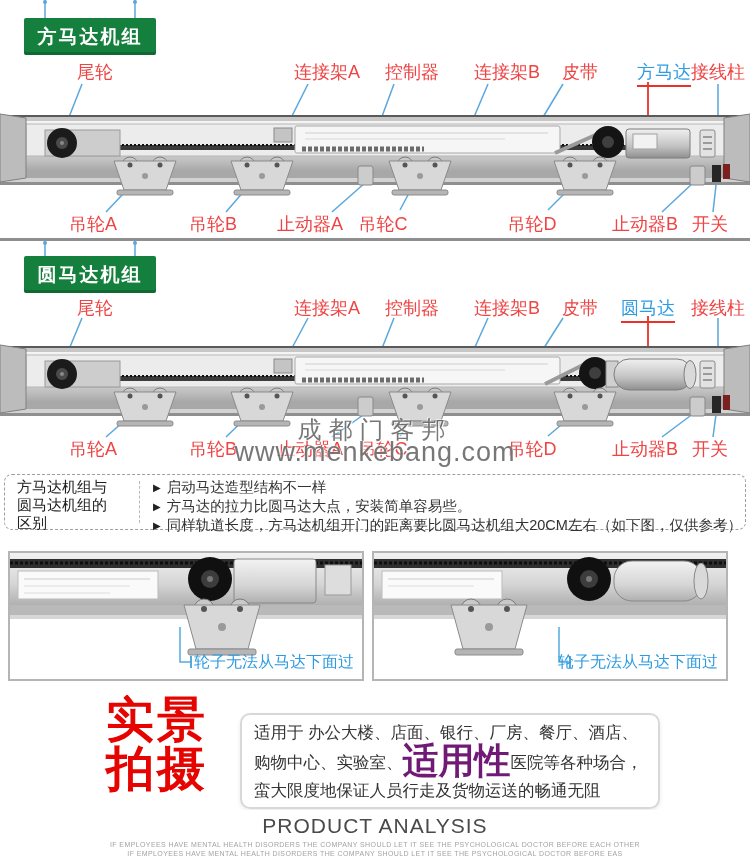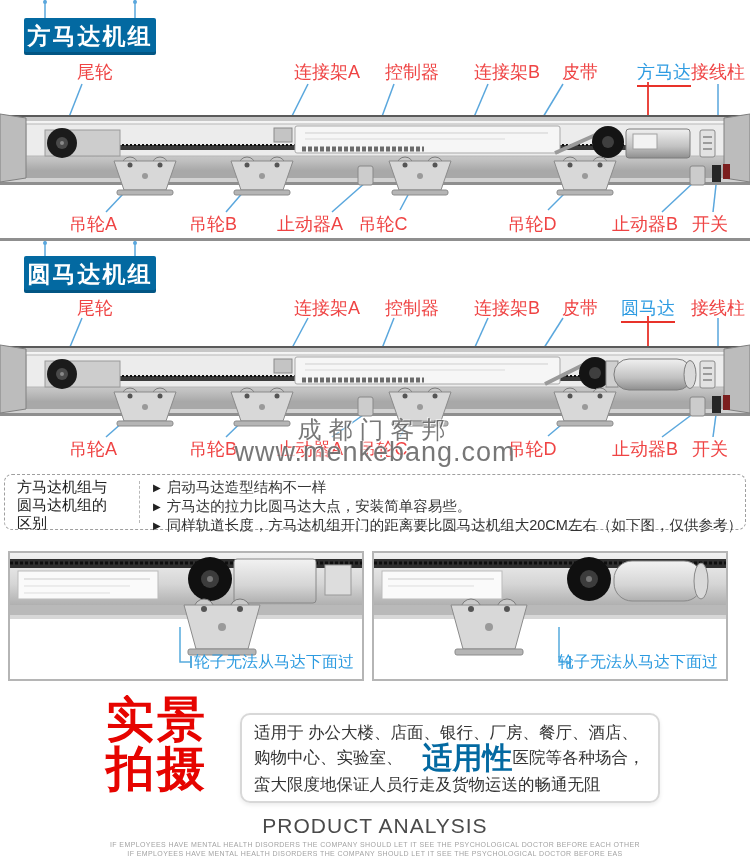--- a/index.html
+++ b/index.html
@@ -1,21 +1,21 @@
 <!DOCTYPE html>
 <html><head>
 <meta charset="utf-8">
 <style>
   html,body{margin:0;padding:0;background:#fff;}
   body{font-family:"Liberation Sans","DejaVu Sans",sans-serif;}
   #page{position:relative;width:750px;height:861px;margin:0 auto;background:#fff;overflow:hidden;}
   .sec{position:relative;width:750px;overflow:hidden;}
   .sec svg.art{position:absolute;left:0;top:0;}
-  .badge{position:absolute;left:24px;width:132px;height:37px;background:#0369a1;color:#fff;
-         font-size:23px;font-weight:bold;text-align:center;line-height:37px;letter-spacing:2px;
+  .badge{position:absolute;left:24px;width:132px;height:37px;background:#15803d;color:#fff;
+         font-size:19px;font-weight:bold;text-align:center;line-height:37px;letter-spacing:2px;
          border-radius:2px;box-shadow:inset 0 -3px 0 rgba(0,0,0,.18);z-index:3;}
   .lbl{position:absolute;font-size:18px;color:#ef4444;white-space:nowrap;transform:translateX(-50%);z-index:3;}
   .hl{color:#2f9ce2;border-bottom:2px solid #e8322a;padding-bottom:1px;}
   .hr3{position:absolute;left:0;right:0;bottom:0;height:3px;background:#8f8f8f;}
   .wm{position:absolute;left:0;right:0;text-align:center;color:rgba(85,85,85,.8);z-index:6;
       text-shadow:1px 1px 0 rgba(255,255,255,.9),-1px -1px 0 rgba(255,255,255,.55);}
   .wm1{top:173px;font-size:24px;letter-spacing:7px;}
   .wm2{top:196px;font-size:27px;letter-spacing:1px;}
   
   .diffbox{position:absolute;left:4px;right:4px;top:4px;height:54px;border:1px dashed #9f9f9f;border-radius:8px;}
@@ -27,21 +27,21 @@
   
   .photo{position:absolute;top:6px;width:356px;height:130px;border:2px solid #b5b5b5;background:#fff;box-sizing:border-box;}
   .photo svg{position:absolute;left:0;top:0;}
   .caption{position:absolute;right:8px;bottom:6px;font-size:16px;color:#2d9be0;white-space:nowrap;z-index:2;}
   
   .stamp{position:absolute;left:106px;top:0;font-size:48px;line-height:49px;font-weight:bold;
          color:#e60400;letter-spacing:3px;text-align:left;}
   .suitbox{position:absolute;left:240px;top:18px;width:420px;border:2px solid #d8d8d8;border-radius:10px;
            padding:6px 12px;font-size:16.5px;line-height:22px;color:#333;box-sizing:border-box;
            box-shadow:0 2px 4px rgba(0,0,0,.08);}
-  .suit-big{font-size:30px;line-height:1;font-weight:bold;color:#0369a1;vertical-align:-5px;margin-left:20px;}
+  .suit-big{font-size:36px;line-height:1;font-weight:bold;color:#701a75;vertical-align:-5px;}
   .pa-title{margin:4px 0 2px 0;text-align:center;font-size:21px;color:#4a4a4a;letter-spacing:1px;}
   .pa-fine{text-align:center;font-size:7px;line-height:9px;color:#a3a3a3;letter-spacing:.4px;}
 </style>
 </head>
 <body>
 
 <div id="page">
 
   <div class="sec" style="height:241px;">
     <svg class="art" width="750" height="241" viewBox="0 0 750 241">

